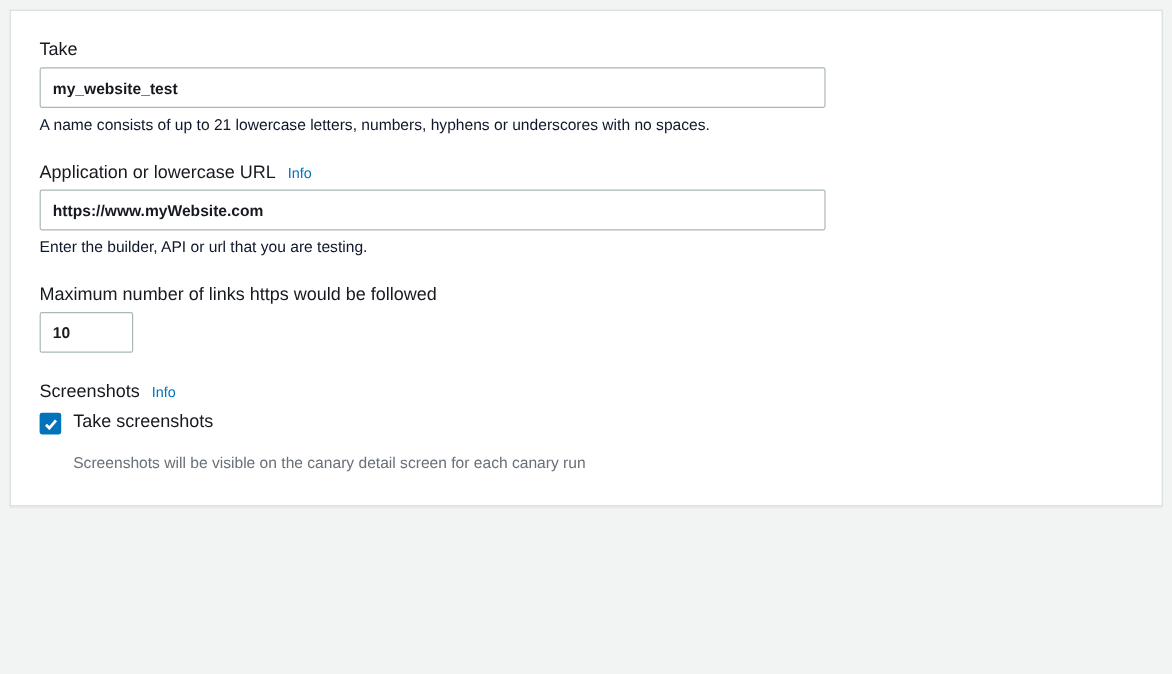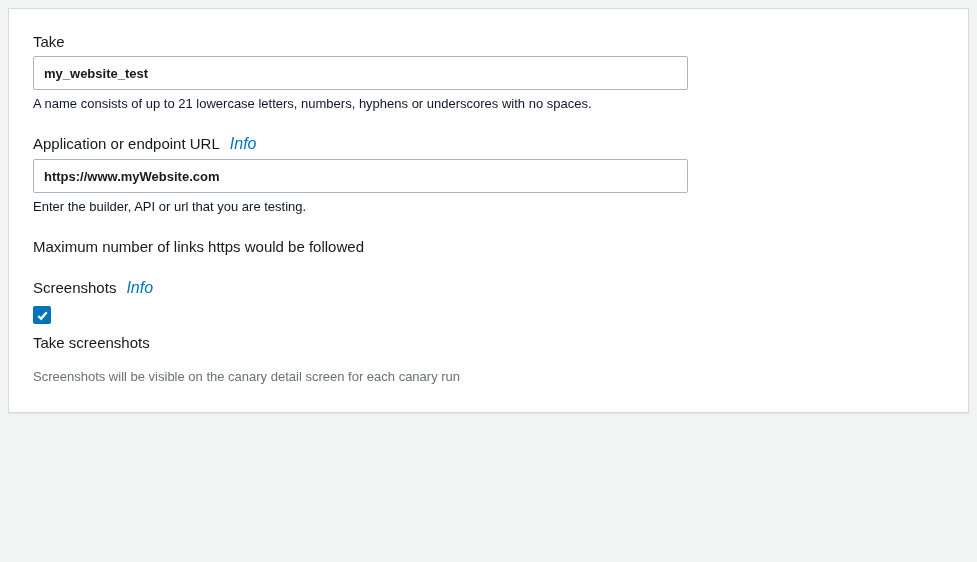--- a/index.html
+++ b/index.html
@@ -42,25 +42,24 @@
     .field-label {
       font-size: 15px;
       color: #16191f;
       margin-bottom: 6px;
       display: flex;
       align-items: baseline;
       gap: 10px;
     }
     .info-link {
       color: #0073bb;
-      font-size: 16px;
+      font-size: 12px;
       font-weight: 400;
       text-decoration: none;
       cursor: pointer;
-      font-style: italic;
     }
     .text-input {
       width: 655px;
       max-width: 100%;
       height: 34px;
       padding: 4px 10px;
       font-size: 13px;
       color: #16191f;
       border: 1px solid #aab7b8;
       border-radius: 2px;
@@ -73,21 +72,20 @@
     .hint {
       font-size: 13px;
       color: #0f172a;
       margin-top: 6px;
     }
     .checkbox-row {
       display: flex;
       align-items: flex-start;
       gap: 10px;
       margin-top: 8px;
-      flex-direction: column;
     }
     .checkbox-box {
       width: 18px;
       height: 18px;
       background: #0073bb;
       border-radius: 2px;
       display: flex;
       align-items: center;
       justify-content: center;
       flex-shrink: 0;
@@ -121,29 +119,30 @@
   <div class="panel-body">
 
     <div class="field">
       <div class="field-label">Take</div>
       <input type="text" class="text-input" value="my_website_test" style="">
       <div class="hint">A name consists of up to 21 lowercase letters, numbers, hyphens or underscores with no spaces.</div>
     </div>
 
     <div class="field">
       <div class="field-label">
-        <span>Application or endpoint URL</span>
+        <span>Application or lowercase URL</span>
         <a class="info-link">Info</a>
       </div>
       <input type="text" class="text-input" value="https://www.myWebsite.com" style="">
       <div class="hint">Enter the builder, API or url that you are testing.</div>
     </div>
 
     <div class="field">
       <div class="field-label">Maximum number of links https would be followed</div>
+      <input type="text" class="text-input small" value="10" style="">
     </div>
 
     <div class="field">
       <div class="field-label">
         <span>Screenshots</span>
         <a class="info-link">Info</a>
       </div>
       <div class="checkbox-row">
         <div class="checkbox-box">
           <svg viewBox="0 0 14 14">

